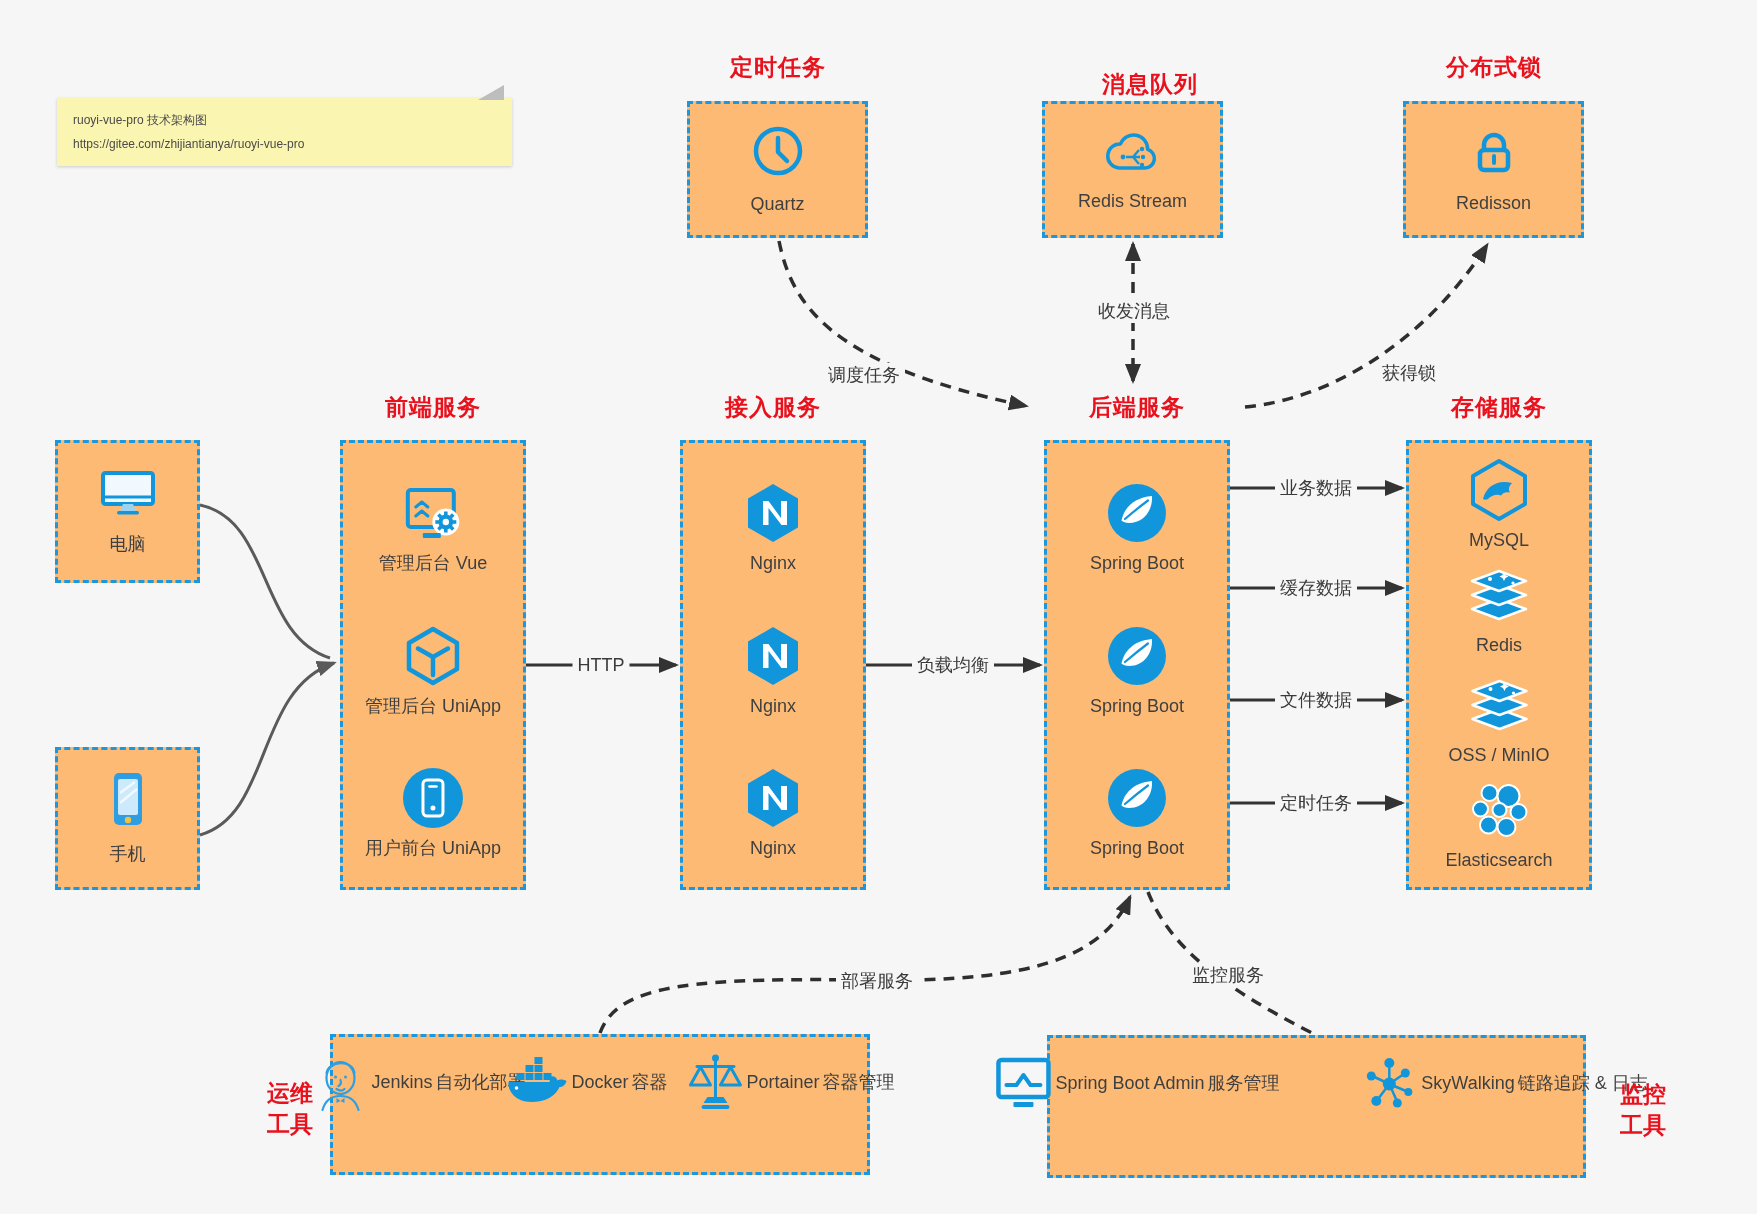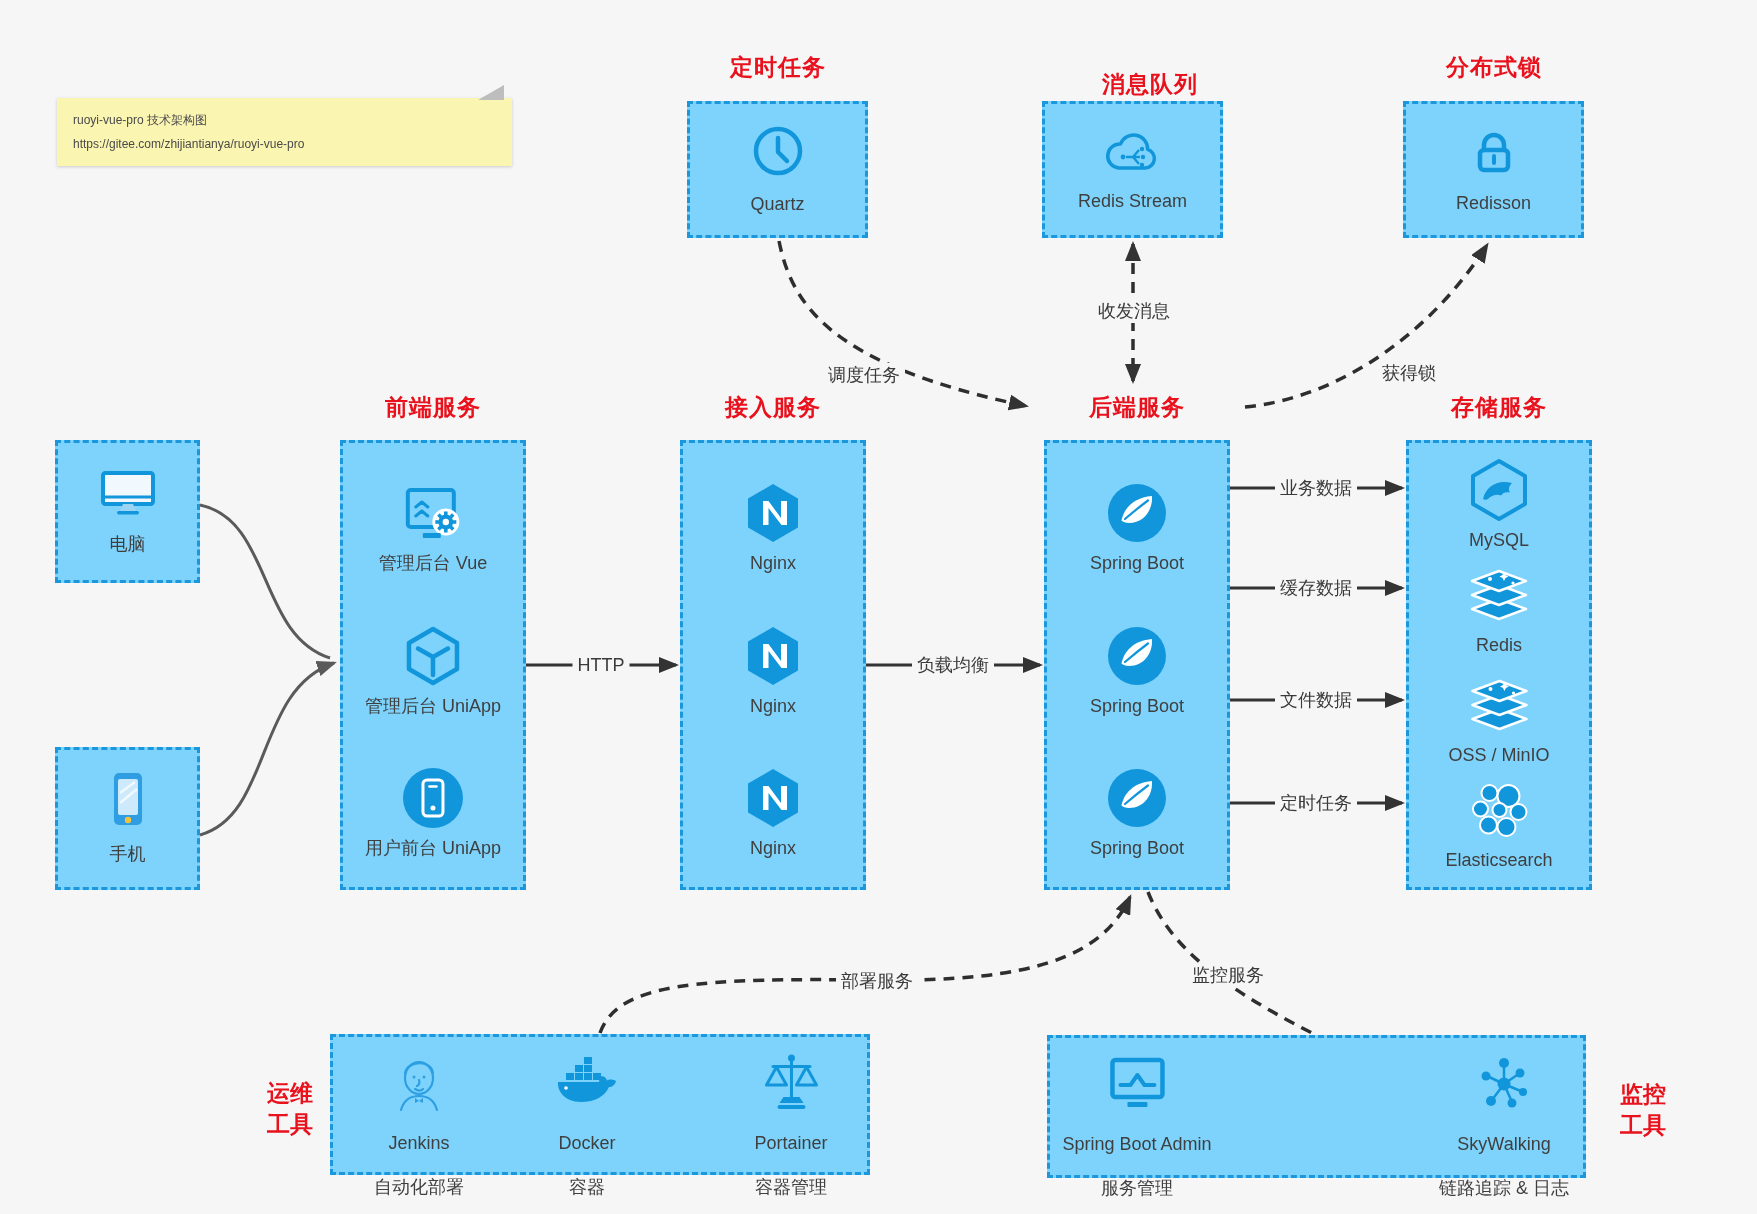--- a/index.html
+++ b/index.html
@@ -1,31 +1,31 @@
 <!DOCTYPE html>
 <html><head>
 <meta charset="utf-8">
 <style>
   html,body{margin:0;padding:0;background:#f6f6f7;}
   .canvas{position:relative;width:1757px;height:1214px;background:#f6f6f7;
           font-family:"Liberation Sans","DejaVu Sans",sans-serif;overflow:hidden;}
   .edges{position:absolute;left:0;top:0;pointer-events:none;}
-  .dashed-box{position:absolute;border:3px dashed #1a97dd;background:#7dd3fc;box-sizing:border-box;}
+  .dashed-box{position:absolute;border:3px dashed #1a97dd;background:#fdba74;box-sizing:border-box;}
   .vbox{display:flex;flex-direction:column;align-items:center;justify-content:center;gap:9px;}
   .group-title{position:absolute;transform:translate(-50%,-50%);color:#e8111c;font-size:23px;
                font-weight:bold;white-space:nowrap;letter-spacing:1px;font-family:Liberation Serif, serif;}
   .side-title{position:absolute;transform:translate(-50%,-50%);color:#e8111c;font-size:23px;
               font-weight:bold;text-align:center;line-height:31px;white-space:nowrap;}
   .item{position:absolute;left:50%;transform:translateX(-50%);display:flex;flex-direction:column;
         align-items:center;gap:5px;}
   .icon-slot{height:66px;display:flex;align-items:center;justify-content:center;}
   .icon-slot.sm{height:58px;}
   .item-label{font-size:18px;color:#3f3f3f;white-space:nowrap;text-align:center;line-height:1.35;}
-  .tool-item{position:absolute;top:16px;display:flex;flex-direction:column;align-items:center;
-             gap:20px;transform:translateX(-50%);}
+  .tool-item{position:absolute;top:16px;display:flex;flex-direction:row;align-items:center;
+             gap:3px;transform:translateX(-50%);}
   .edge-label{position:absolute;transform:translate(-50%,-50%);font-size:18px;color:#3a3a3a;
               background:#f6f6f7;padding:0 5px;white-space:nowrap;}
   .note{position:absolute;left:57px;top:98px;width:455px;height:68px;background:#fbf5b2;
         box-shadow:0 1px 3px rgba(0,0,0,.18);padding:10px 0 0 16px;box-sizing:border-box;}
   .note-line{font-size:12px;color:#4a4a4a;line-height:24px;white-space:nowrap;}
   .note-fold{position:absolute;top:-13px;right:8px;width:0;height:0;
              border-bottom:15px solid #bdbdbd;border-left:26px solid transparent;}
 </style>
 </head>
 <body>

